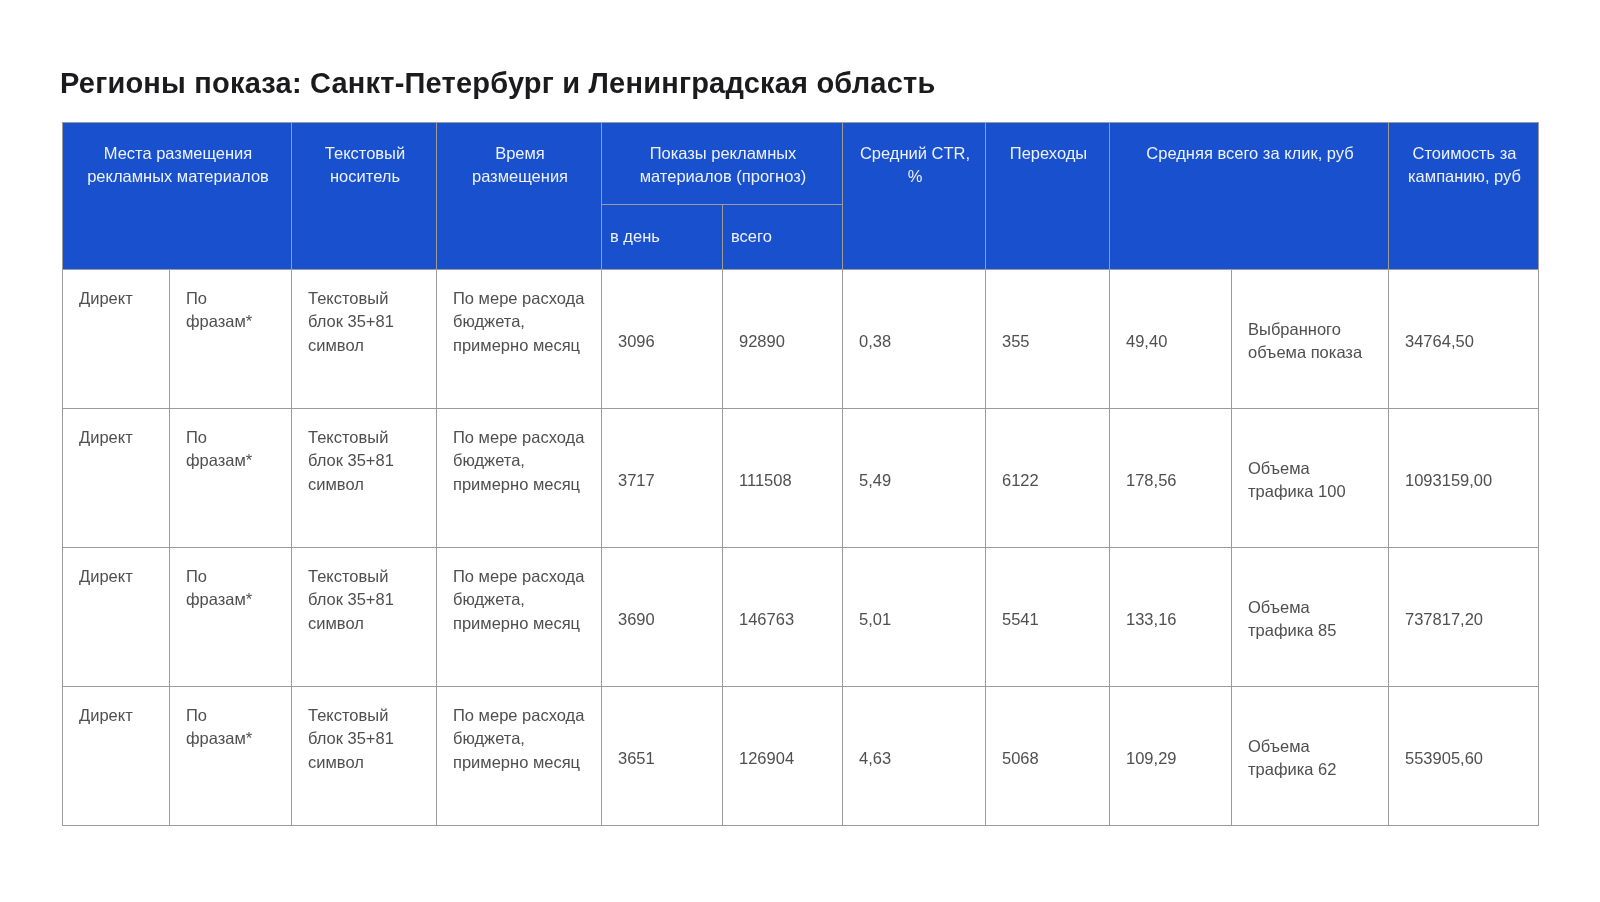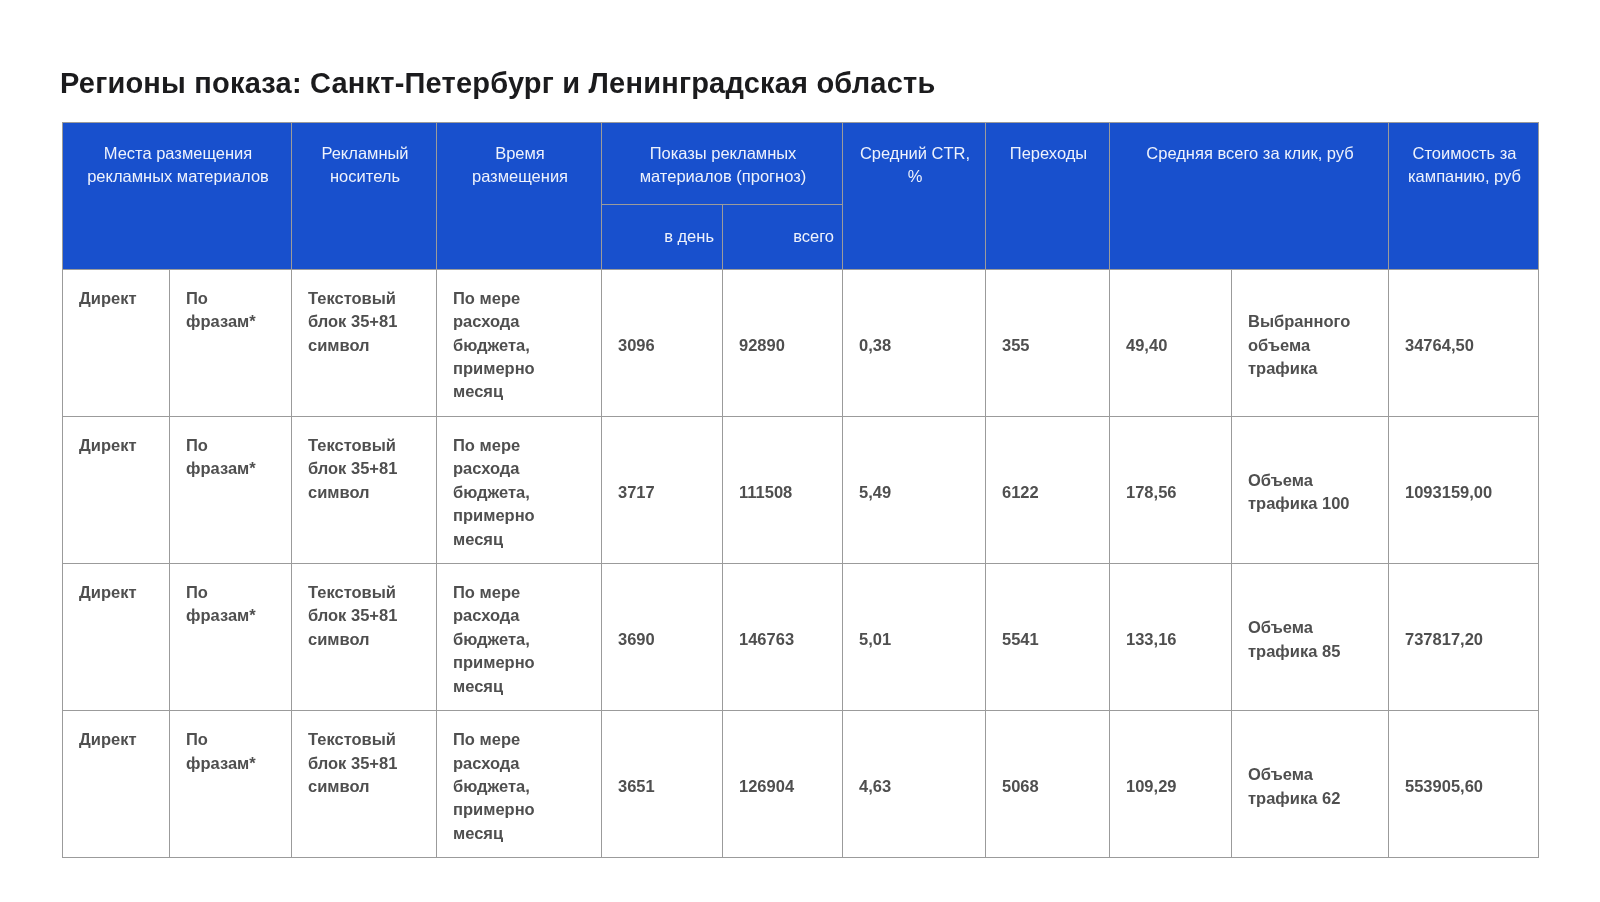--- a/index.html
+++ b/index.html
@@ -31,34 +31,33 @@
     background:var(--header-bg);
     color:var(--header-text);
     font-weight:400;
     text-align:center;
     vertical-align:top;
     padding:19px 14px 10px 16px;
     font-size:16.5px;
     line-height:1.38;
   }
   table.media-plan th.sub{
-    text-align:right;
+    text-align:left;
     vertical-align:middle;
     padding:10px 8px;
   }
   tr.hrow1{height:82px;}
   tr.hrow2{height:65px;}
   tbody tr.data-row{height:139px;}
   table.media-plan td{
     color:var(--cell-text);
     font-size:16.5px;
     line-height:1.42;
     padding:17px 14px 12px 16px;
     background:#fff;
-    font-weight:bold;
   }
   td.v-top{vertical-align:top;}
   td.v-mid{vertical-align:middle;}
 </style>
 </head>
 <body>
 
 <div class="page">
 
   <h1 class="title">Регионы показа: Санкт-Петербург и Ленинградская область</h1>
@@ -73,21 +72,21 @@
         <col style="width:120px">
       <col style="width:143px">
         <col style="width:124px">
         <col style="width:122px">
       <col style="width:157px">
         <col style="width:150px">
     </colgroup>
     <thead>
       <tr class="hrow1">
         <th colspan="2" rowspan="2">Места размещения рекламных материалов</th>
-        <th rowspan="2">Рекламный носитель</th>
+        <th rowspan="2">Текстовый носитель</th>
         <th rowspan="2">Время размещения</th>
         <th colspan="2">Показы рекламных материалов (прогноз)</th>
         <th rowspan="2">Средний CTR, %</th>
         <th rowspan="2">Переходы</th>
         <th colspan="2" rowspan="2">Средняя всего за клик, руб</th>
         <th rowspan="2">Стоимость за кампанию, руб</th>
       </tr>
       <tr class="hrow2">
         <th class="sub">в день</th>
         <th class="sub">всего</th>
@@ -97,21 +96,21 @@
       <tr class="data-row">
         <td class="v-top">Директ</td>
         <td class="v-top">По фразам*</td>
         <td class="v-top">Текстовый блок 35+81 символ</td>
         <td class="v-top">По мере расхода бюджета, примерно месяц</td>
         <td class="v-mid">3096</td>
         <td class="v-mid">92890</td>
         <td class="v-mid">0,38</td>
         <td class="v-mid">355</td>
         <td class="v-mid">49,40</td>
-        <td class="v-mid">Выбранного объема трафика</td>
+        <td class="v-mid">Выбранного объема показа</td>
         <td class="v-mid">34764,50</td>
       </tr>
       <tr class="data-row">
         <td class="v-top">Директ</td>
         <td class="v-top">По фразам*</td>
         <td class="v-top">Текстовый блок 35+81 символ</td>
         <td class="v-top">По мере расхода бюджета, примерно месяц</td>
         <td class="v-mid">3717</td>
         <td class="v-mid">111508</td>
         <td class="v-mid">5,49</td>

